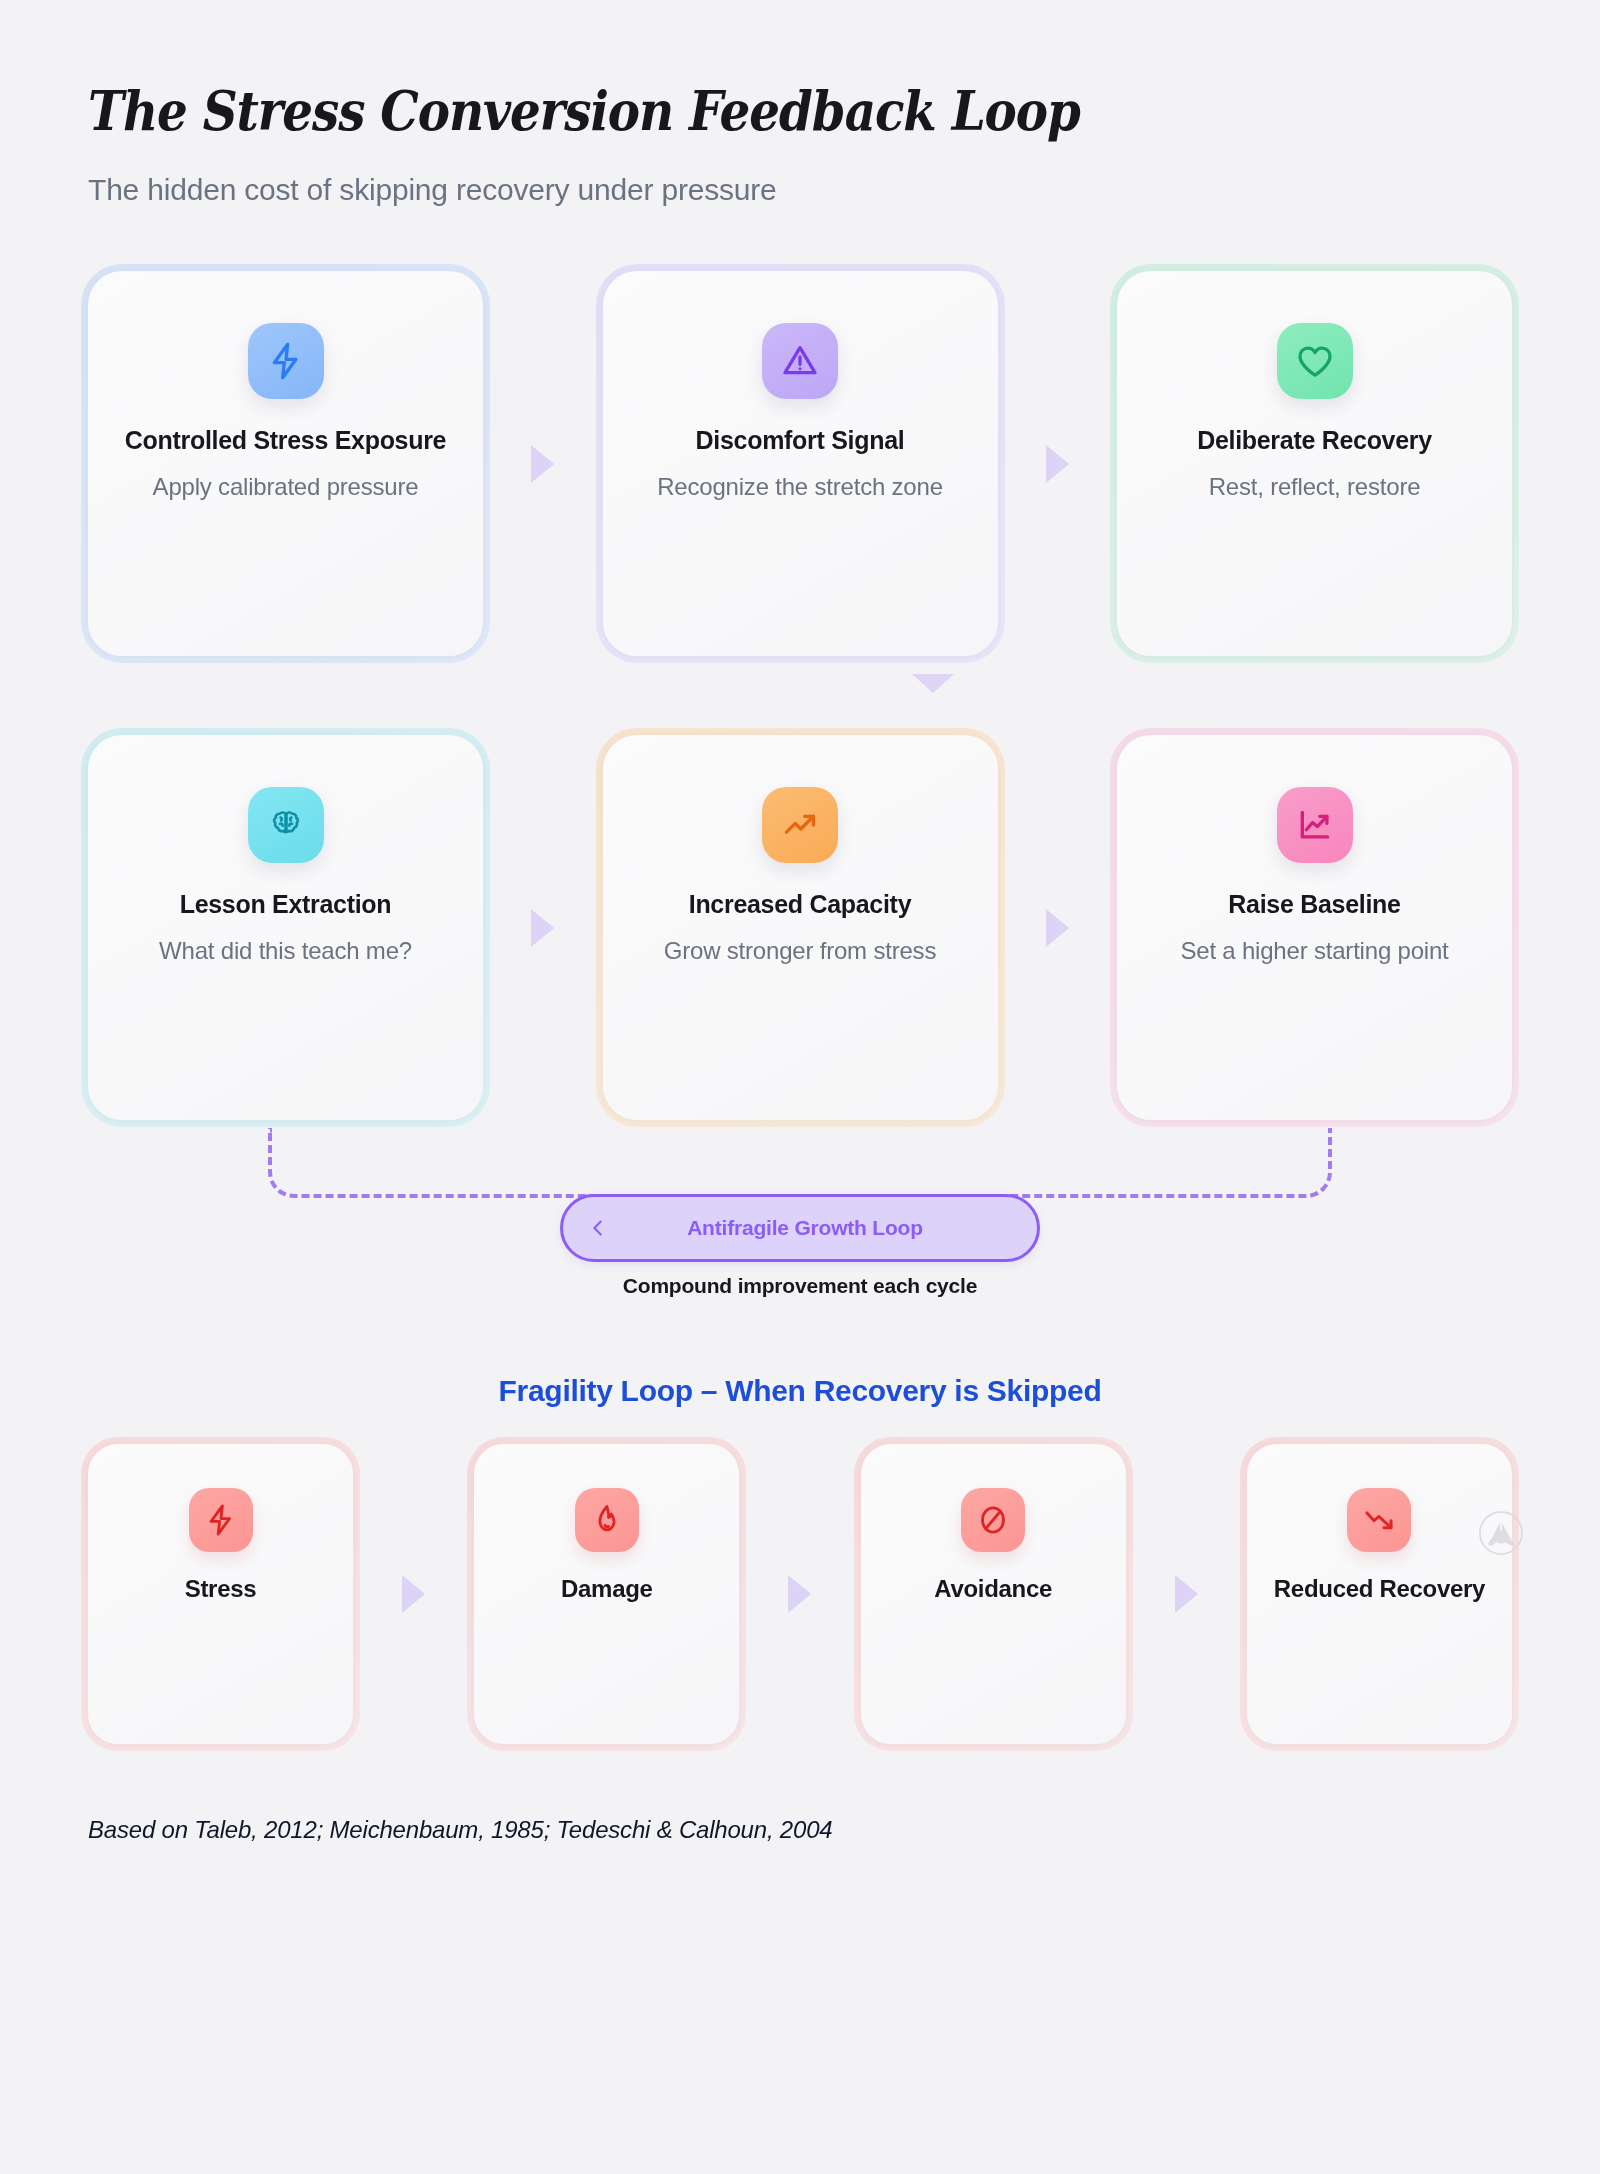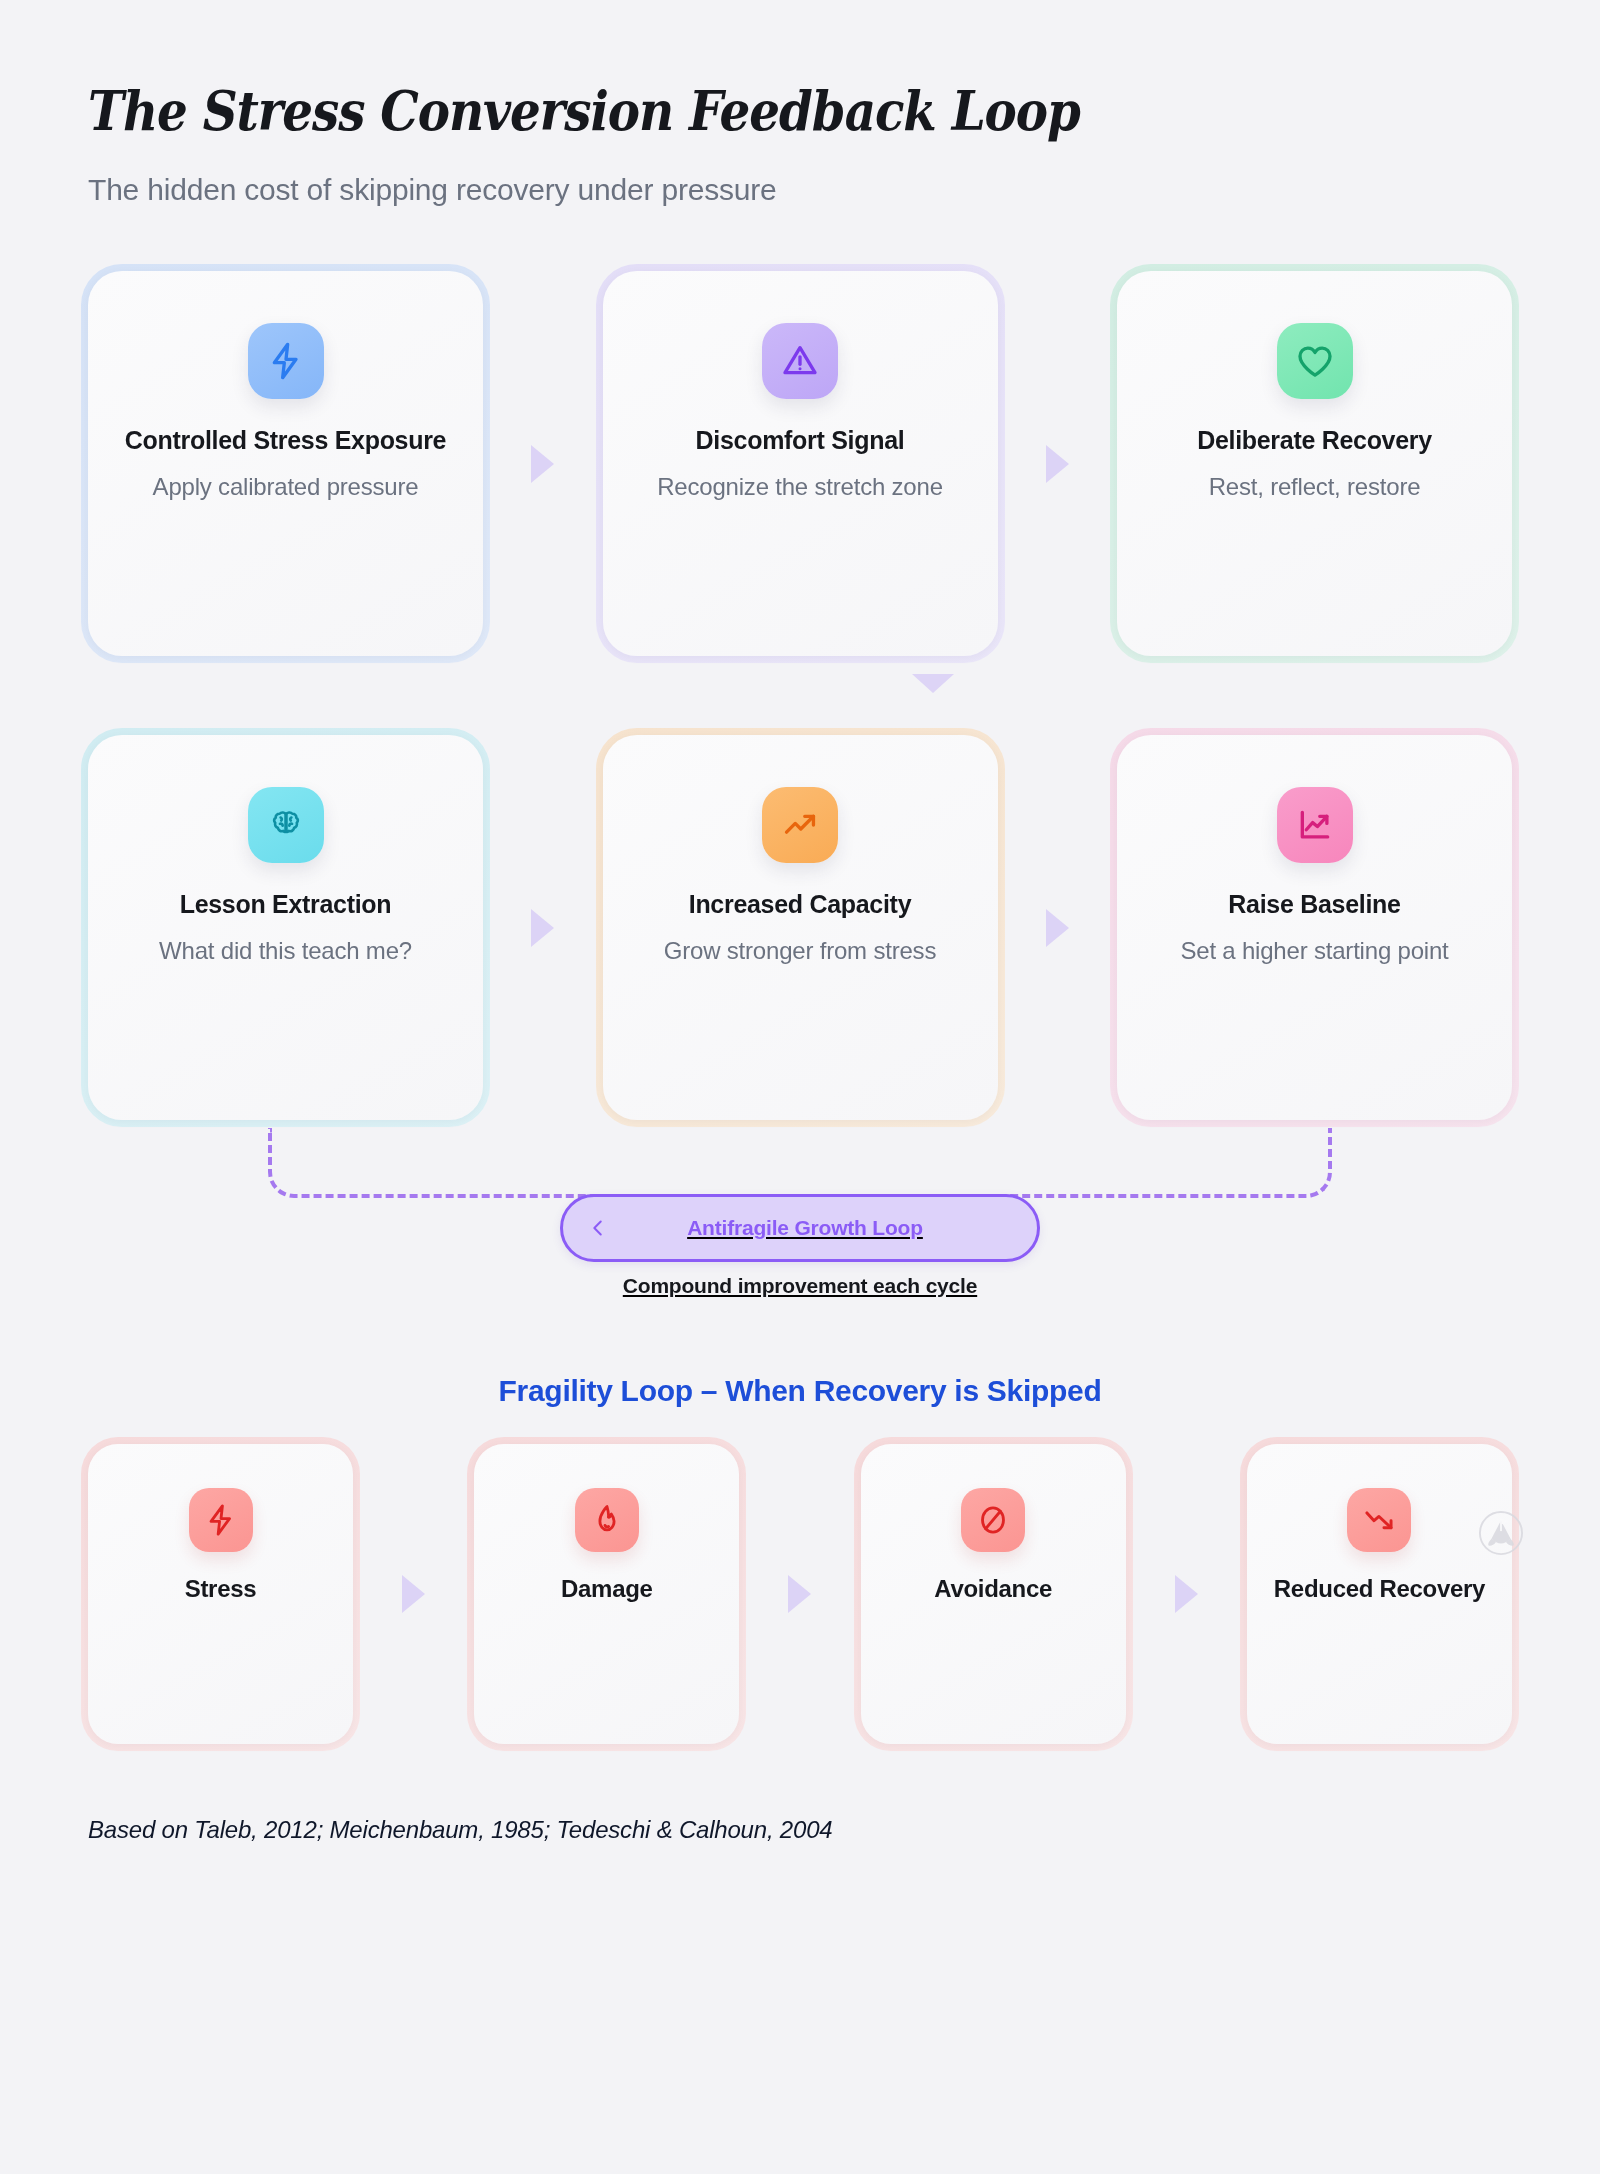--- a/index.html
+++ b/index.html
@@ -164,21 +164,20 @@
     border-bottom-right-radius: 26px;
   }
 
   .loop-pill-wrap {
     position: absolute;
     top: 66px;
     left: 0; right: 0;
     display: flex;
     flex-direction: column;
     align-items: center;
-    text-decoration: underline;
   }
 
   .loop-pill {
     display: flex;
     align-items: center;
     gap: 10px;
     width: 480px;
     height: 68px;
     border-radius: 34px;
     background: #ddd2fa;

